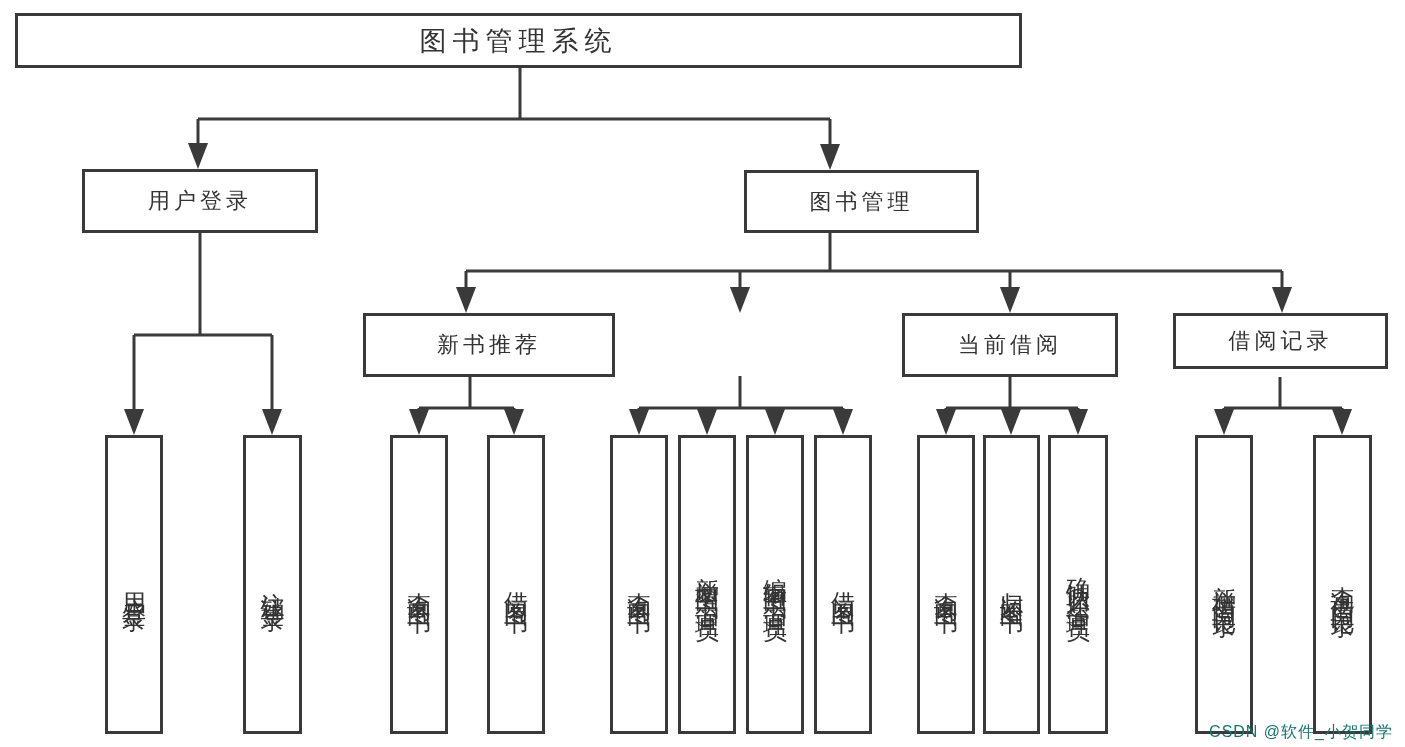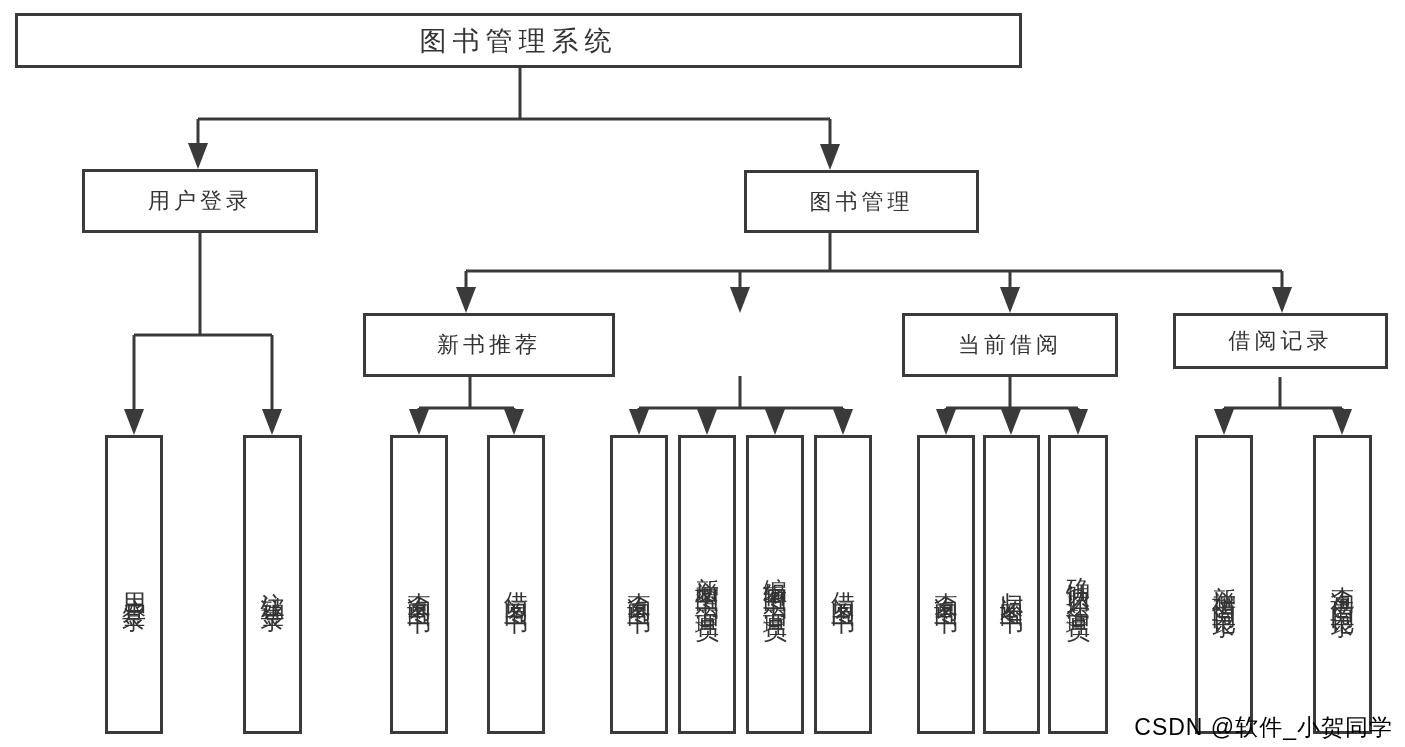--- a/index.html
+++ b/index.html
@@ -73,23 +73,23 @@
   .n-l-bor-b    { left: 814px; }
   .n-l-cur-q    { left: 917px; }
   .n-l-cur-ret  { left: 983px; width: 57px; }
   .n-l-cur-conf { left: 1048px; width: 60px; }
   .n-l-recd-add { left: 1195px; }
   .n-l-recd-q   { left: 1313px; width: 59px; }
   #watermark {
     position: absolute;
     right: 12px;
     bottom: 4px;
-    font-size: 23px;
+    font-size: 16px;
     letter-spacing: 1px;
-    color: #000000;
+    color: #0f766e;
     z-index: 3;
     white-space: nowrap;
   }
 </style>
 </head>
 <body>
 
 <div id="canvas">
 
   <svg id="connectors" width="1405" height="747" viewBox="0 0 1405 747">

